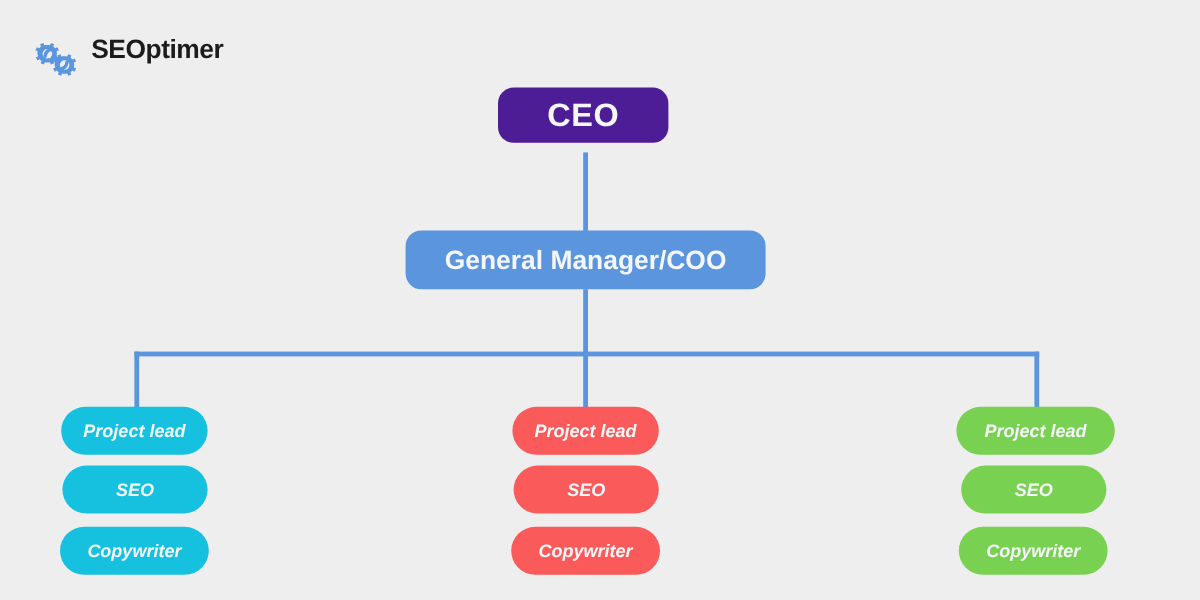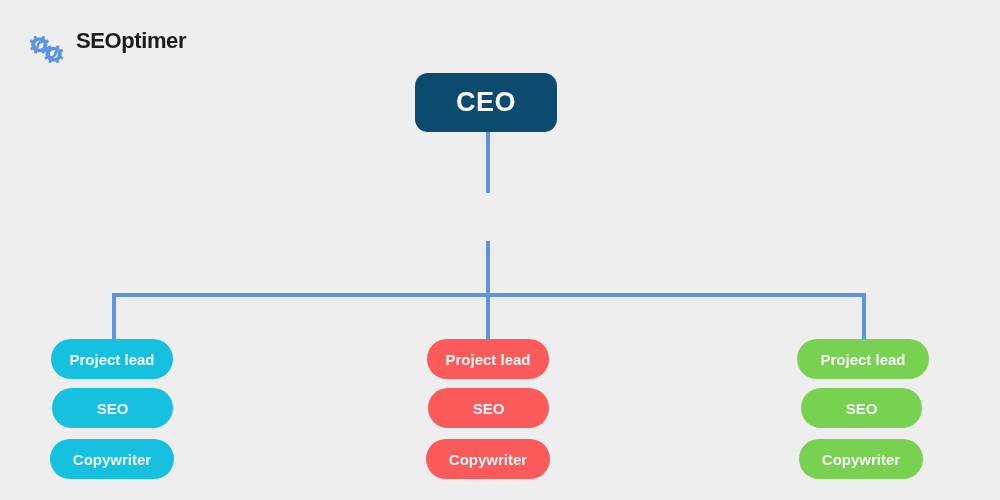--- a/index.html
+++ b/index.html
@@ -45,39 +45,40 @@
     justify-content:center;
     color:#f4f6f8;
     font-weight:700;
     white-space:nowrap;
     text-align:center;
     line-height:1;
   }
 
   .node-ceo {
     left:415px; top:73px;
-    width:142px; height:59px;
+    width:142px; height:46px;
     border-radius:13px;
-    background:#0c4a6e;
+    background:#4c1d95;
     font-size:27px;
     letter-spacing:0.5px;
   }
 
   .node-gm {
     left:338px; top:192px;
     width:300px; height:49px;
     border-radius:13px;
     background:#5b95dd;
     font-size:22px;
   }
 
   .node-leaf {
     height:40px;
     border-radius:20px;
     font-size:15px;
+    font-style:italic;
   }
 
   
   .col-a .node-leaf { background:#16c1e0; }
   .col-b .node-leaf { background:#fb5a5a; }
   .col-c .node-leaf { background:#78d martyr; }
   .col-c .node-leaf { background:#78d150; }
 </style>
 </head>
 <body>
@@ -112,20 +113,23 @@
   <div class="line h-line" style="left:112px; top:293px; width:754px;"></div>
 
   <div class="line v-line" style="left:112px; top:293px; height:48px;"></div>
   <div class="line v-line" style="left:486px; top:293px; height:48px;"></div>
   <div class="line v-line" style="left:862px; top:293px; height:48px;"></div>
 
   <div class="node node-ceo">
     <span>CEO</span>
   </div>
 
+  <div class="node node-gm">
+    <span>General Manager/COO</span>
+  </div>
 
   <div class="col-a">
     <div class="node node-leaf" style="left:51px; top:339px; width:122px; background:#16c1e0;">
       <span>Project lead</span>
     </div>
     <div class="node node-leaf" style="left:52px; top:388px; width:121px; background:#16c1e0;">
       <span>SEO</span>
     </div>
     <div class="node node-leaf" style="left:50px; top:439px; width:124px; background:#16c1e0;">
       <span>Copywriter</span>

